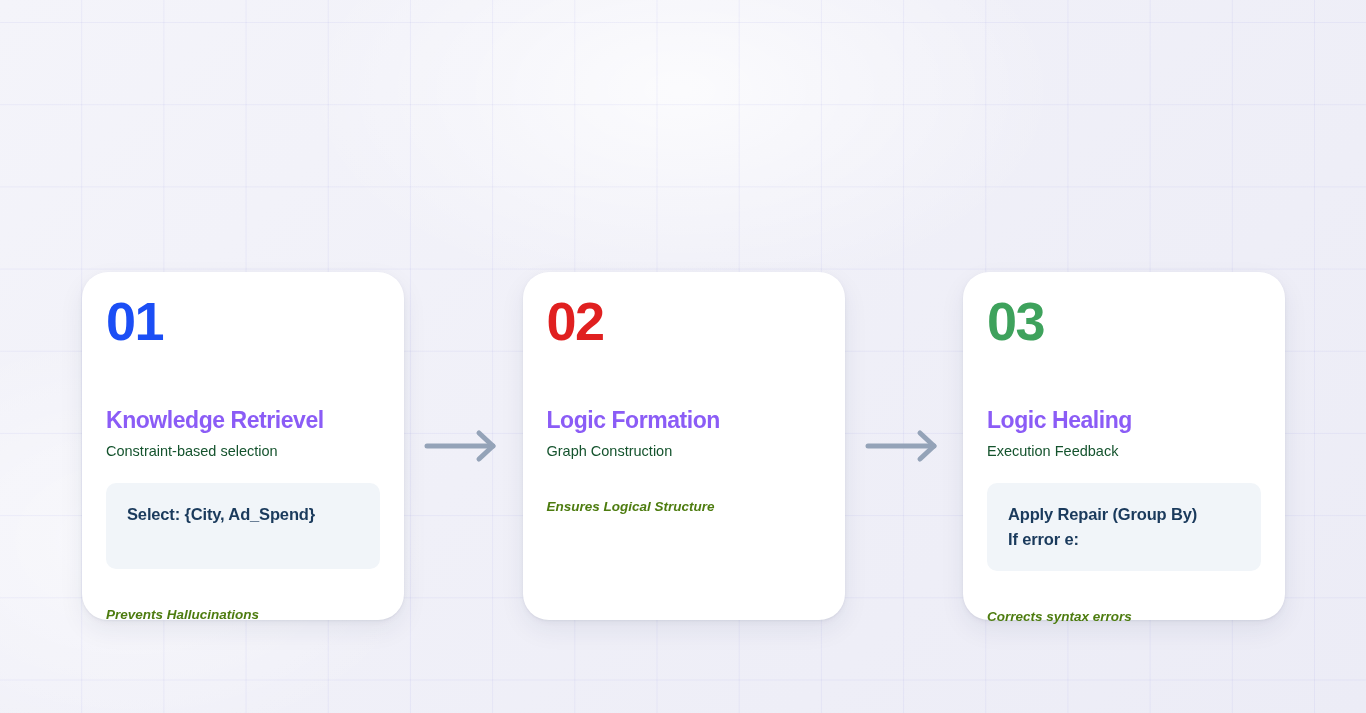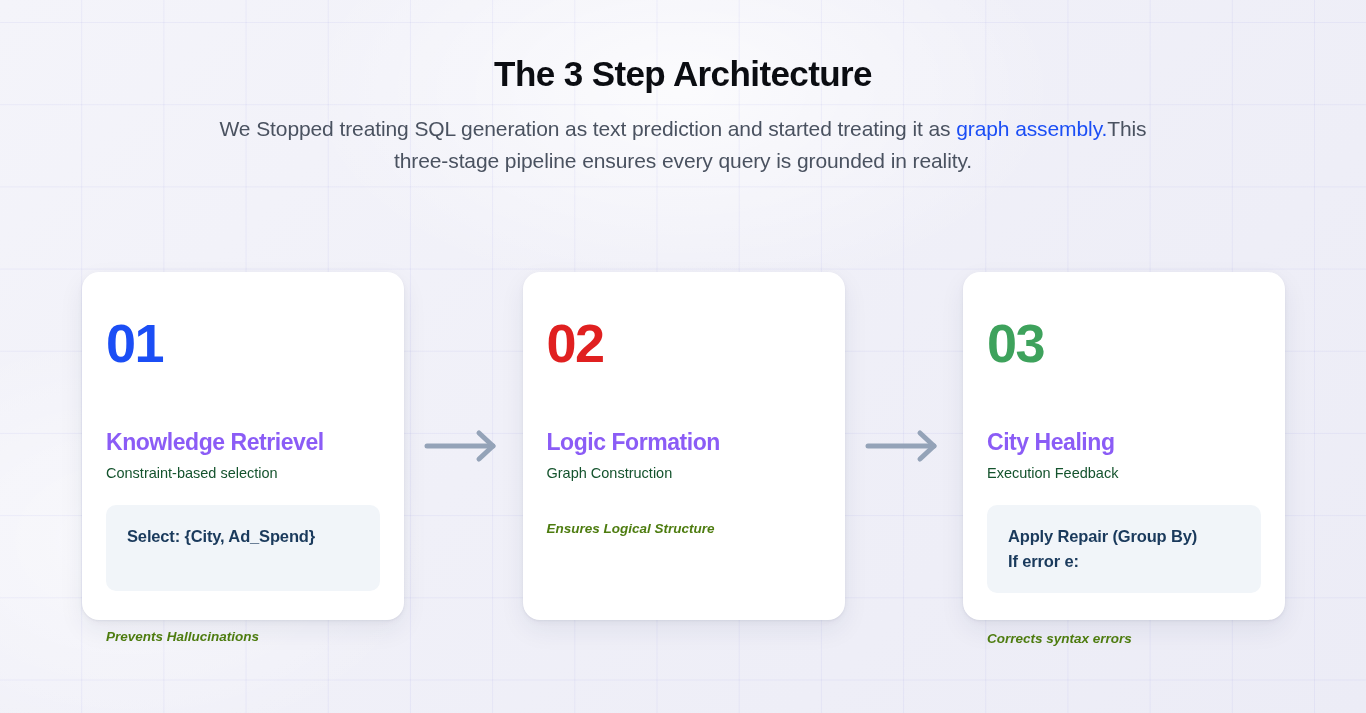--- a/index.html
+++ b/index.html
@@ -87,22 +87,22 @@
     display: flex;
     align-items: center;
     justify-content: space-between;
   }
   .step-card {
     position: relative;
     box-sizing: border-box;
     width: 322px;
     height: 348px;
     background: #ffffff;
-    border-radius: 17px;
-    padding: 42px 24px 0 24px;
+    border-radius: 26px;
+    padding: 20px 24px 0 24px;
     box-shadow:
       0 1px 2px rgba(25,30,60,0.05),
       0 10px 26px rgba(30,38,80,0.07),
       0 2px 6px rgba(30,38,80,0.04);
   }
   .step-number {
     font-size: 54px;
     line-height: 58px;
     font-weight: 700;
     letter-spacing: -1.5px;
@@ -165,24 +165,20 @@
 </style>
 </head>
 <body>
 
 <div class="stage">
 
   <div class="glow glow-a"></div>
   <div class="glow glow-b"></div>
   <div class="grid-overlay"></div>
 
-  <div class="header">
-    <h1 class="page-title">The 3 Step Architecture</h1>
-    <p class="page-subtitle"><span>We Stopped treating SQL generation as text prediction and started treating it as </span><span class="subtitle-accent">graph assembly.</span><span>This three-stage pipeline ensures every query is grounded in reality.</span></p>
-  </div>
 
   <div class="cards-row">
 
     <div class="step-card">
       <div class="step-number num-01">01</div>
       <div class="step-title">Knowledge Retrievel</div>
       <div class="step-subtitle">Constraint-based selection</div>
       <div class="code-block">
         <div class="code-line">Select: {City, Ad_Spend}</div>
       </div>
@@ -209,21 +205,21 @@
       <span>
         <svg width="80" height="40" viewBox="0 0 80 40" fill="none" aria-hidden="true">
           <path d="M4 20 H70" stroke="#94a3b8" stroke-width="5" stroke-linecap="round"></path>
           <path d="M56 7 L70 20 L56 33" stroke="#94a3b8" stroke-width="5" stroke-linecap="round" stroke-linejoin="round" fill="none"></path>
         </svg>
       </span>
     </div>
 
     <div class="step-card">
       <div class="step-number num-03">03</div>
-      <div class="step-title">City Healing</div>
+      <div class="step-title">Logic Healing</div>
       <div class="step-subtitle">Execution Feedback</div>
       <div class="code-block">
         <div class="code-line">Apply Repair (Group By)</div>
         <div class="code-line">If error e:</div>
       </div>
       <div class="step-note">Corrects syntax errors</div>
     </div>
 
   </div>
 </div>

